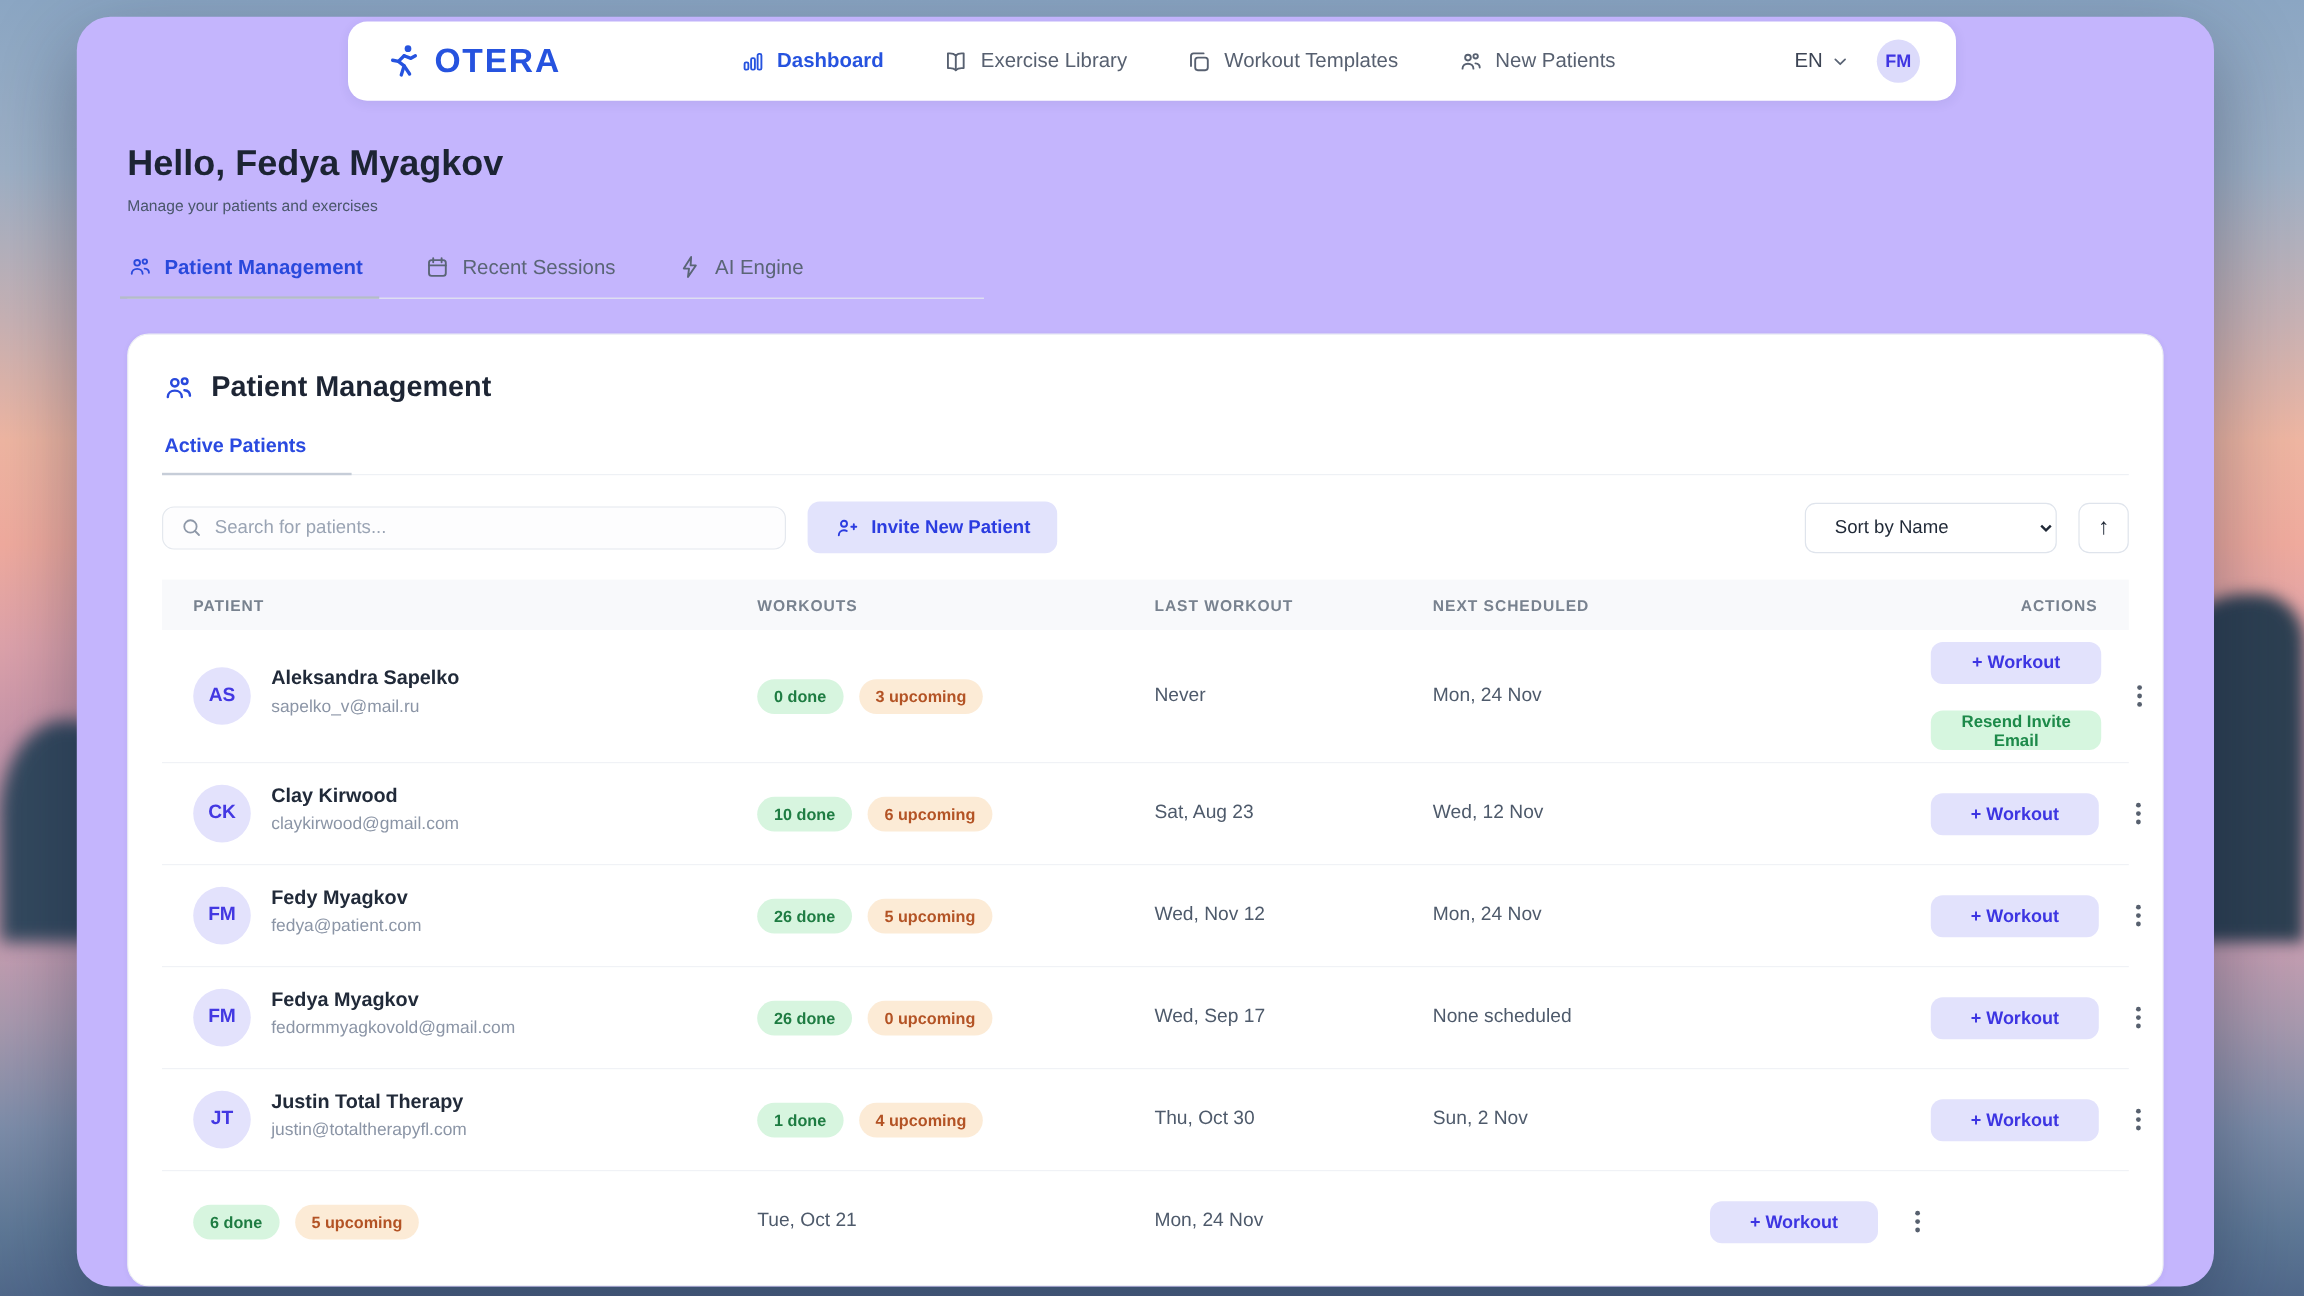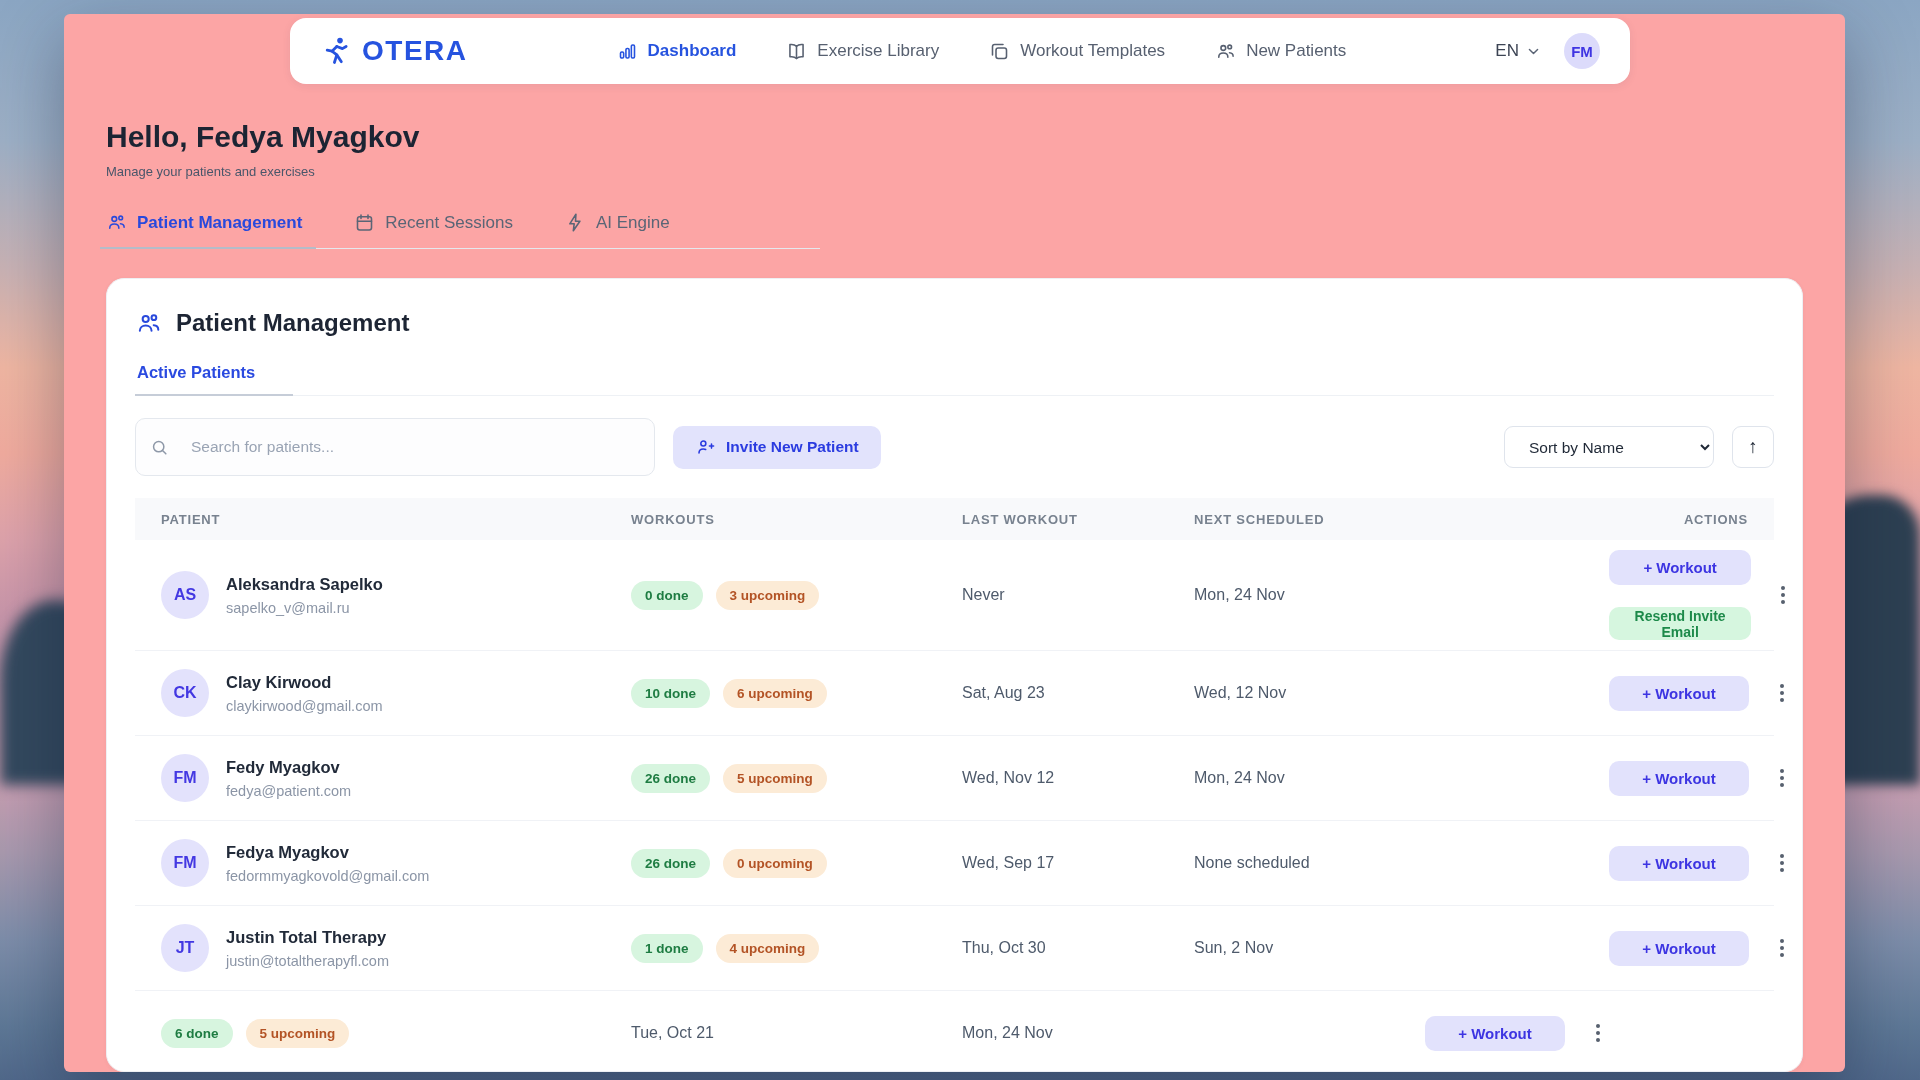--- a/index.html
+++ b/index.html
@@ -12,21 +12,21 @@
       #8ba6c3 0%, #9db0c6 13%, #c9b2b4 25%, #efb6a2 34%, #f0ab9e 42%,
       #dda2ab 50%, #c795a9 57%, #c498ad 63%, #cf9fb2 71%, #a899ae 79%,
       #7d8da9 87%, #5e7896 95%, #50688a 100%); }
   .bg-rock-left { position:absolute; left:0; top:600px; width:130px; height:185px;
     background:#33495e; filter:blur(7px); border-radius:45% 60% 0 0; }
   .bg-rock-right { position:absolute; right:0; top:495px; width:110px; height:290px;
     background:#2d4052; filter:blur(6px); border-radius:55% 35% 0 0 / 60px 40px 0 0; }
 
   
   .app-card { position:absolute; left:64px; top:14px; width:1781px; height:1058px;
-    background:#fca5a5; border-radius:6px; overflow:hidden;
+    background:#c4b5fd; border-radius:28px; overflow:hidden;
     box-shadow:0 24px 70px rgba(15,25,55,.38); }
 
   
   .topnav { position:absolute; left:226px; top:4px; width:1340px; height:66px;
     background:#fff; border-radius:16px; box-shadow:0 2px 10px rgba(30,40,80,.07);
     display:flex; align-items:center; justify-content:space-between; padding:0 30px; }
   .logo { display:flex; align-items:center; gap:10px; color:#2653df;
     font-size:28px; font-weight:700; letter-spacing:1.5px; cursor:pointer; }
   .logo svg { width:32px; height:32px; }
   .nav-links { display:flex; align-items:center; gap:50px; }
@@ -65,22 +65,22 @@
   .panel-title { font-size:24px; font-weight:700; color:#1d2534; }
 
   .subtabs { margin-top:26px; border-bottom:1px solid #eef1f5; }
   .subtab { display:inline-block; color:#2a4ae0; font-size:16.5px; font-weight:700;
     padding:0 8px 13px 2px; position:relative; cursor:pointer; }
   .subtab::after { content:''; position:absolute; left:0; right:-30px; bottom:-1px;
     height:2.5px; background:#c6cdd8; }
 
   
   .toolbar { margin-top:22px; display:flex; align-items:center; gap:18px; }
-  .search { width:520px; height:58px; border:1px solid #e4e8ee; border-radius:10px;
-    background:#fdfdfe; display:flex; align-items:center; padding:0 14px; gap:22px; }
+  .search { width:520px; height:36px; border:1px solid #e4e8ee; border-radius:10px;
+    background:#fdfdfe; display:flex; align-items:center; padding:0 14px; gap:10px; }
   .search svg { width:19px; height:19px; color:#8e98a8; flex:none; }
   .search input { border:none; outline:none; background:transparent; flex:1;
     font-size:15.5px; color:#2a3342; font-family:"Liberation Sans", sans-serif; }
   .search input::placeholder { color:#9aa4b4; }
   .invite-btn { height:43px; padding:0 22px; border-radius:10px; background:#e2e3fc;
     color:#2b3ce0; font-size:15.5px; font-weight:700; border:none; display:flex;
     align-items:center; gap:11px; cursor:pointer; font-family:"Liberation Sans", sans-serif; }
   .invite-btn svg { width:20px; height:20px; }
   .toolbar-spacer { flex:1; }
   .sort-select { width:210px; height:42px; border:1px solid #dfe4ec; border-radius:9px;
@@ -95,21 +95,21 @@
     grid-template-columns:470px 331px 232px 415px 1fr;
     padding:0 26px; background:#f8f9fb; height:42px; align-items:center; }
   .th { font-size:13px; letter-spacing:.8px; color:#78828f; font-weight:700; }
   .th:last-child { text-align:right; }
 
   .trow { display:grid; grid-template-columns:470px 331px 232px 415px 1fr;
     padding:10px 26px; align-items:center; min-height:85px; border-top:1px solid #f0f2f6; }
   .trow:first-child { border-top:none; }
   .trow.tall { min-height:108px; }
 
-  .patient-cell { display:flex; align-items:center; gap:17px; }
+  .patient-cell { display:flex; gap:17px; }
   .row-avatar { width:48px; height:48px; border-radius:50%; background:#e3e2fc;
     color:#4338e2; font-size:16px; font-weight:700; display:flex; flex:none;
     align-items:center; justify-content:center; }
   .p-name { font-size:16.5px; font-weight:700; color:#212a39; }
   .p-email { font-size:14.5px; color:#8b95a6; margin-top:6px; }
 
   .workouts-cell { display:flex; gap:13px; }
   .badge { font-size:13.5px; font-weight:600; padding:7px 14px; border-radius:16px; }
   .badge-done { background:#d7f5df; color:#1e7c42; }
   .badge-upcoming { background:#fcebd6; color:#b35325; }

